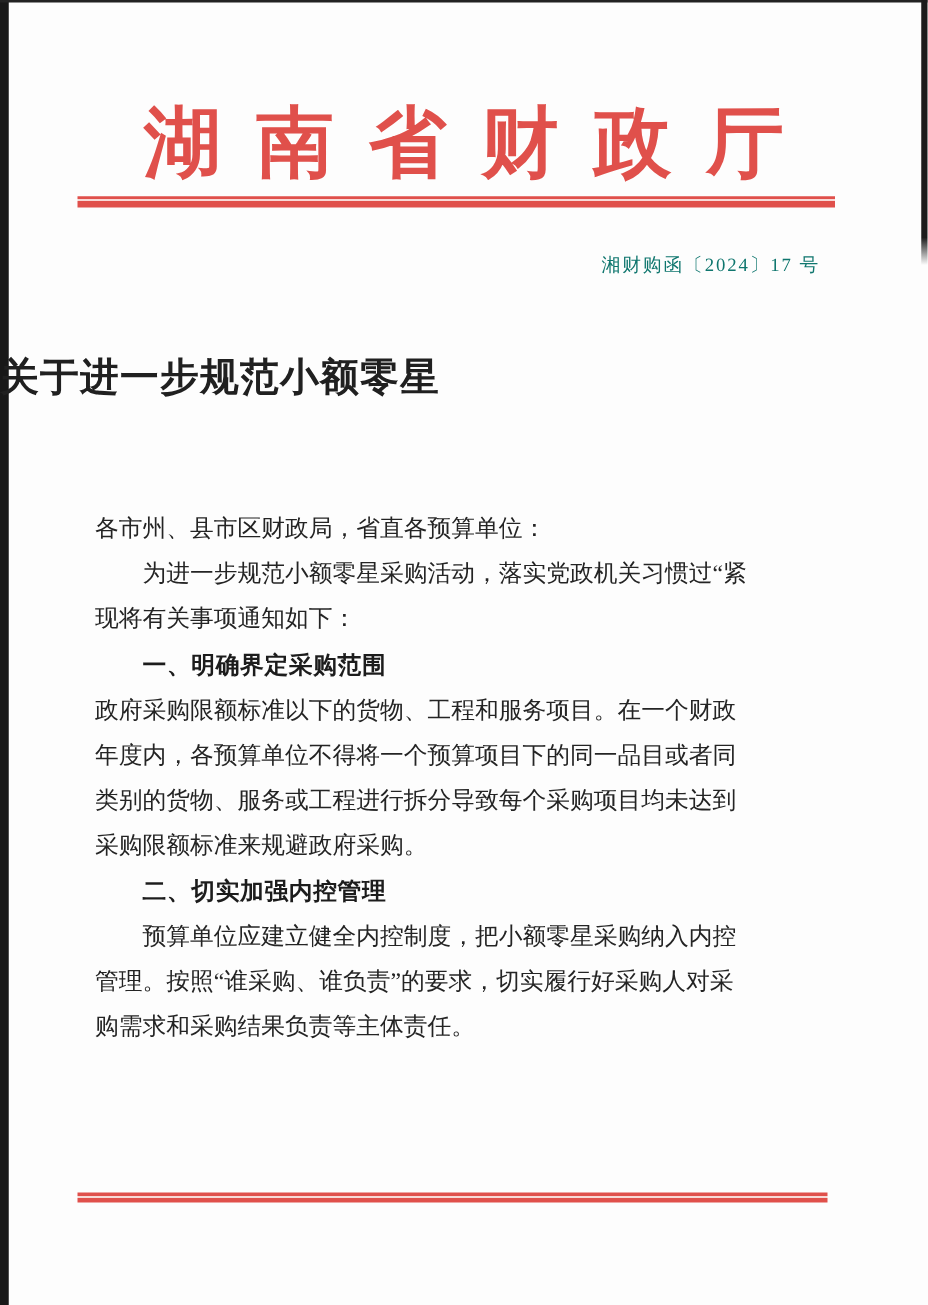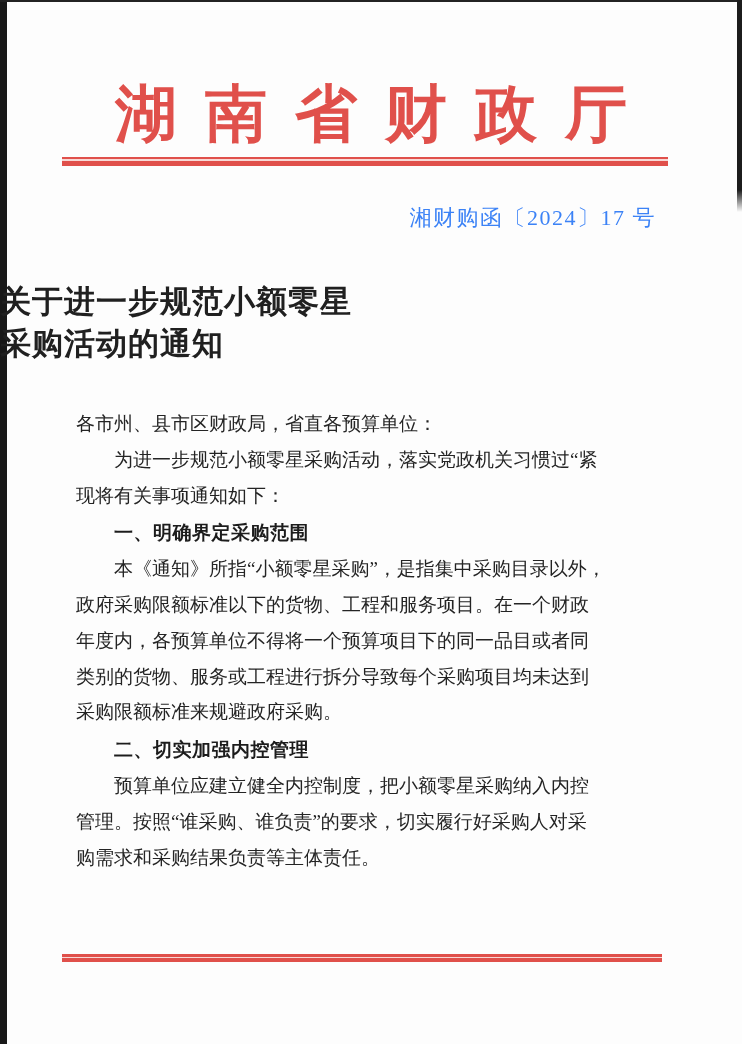--- a/index.html
+++ b/index.html
@@ -37,21 +37,21 @@
   .red-rule.header { top: 157px; }
   .red-rule.footer { top: 954px; width: 600px; height: 8px;
     background: linear-gradient(to bottom,
       var(--accent) 0, var(--accent) 3px,
       #f8d9d6 3px, #f8d9d6 4.5px,
       var(--accent) 4.5px, var(--accent) 100%);
   }
 
   .doc-number {
     position: absolute; top: 203px; right: 86px;
-    font-size: 22px; letter-spacing: 1.5px; color: #3b82f6;
+    font-size: 15px; letter-spacing: 1.5px; color: #0f766e;
     white-space: nowrap;
     font-family: Liberation Serif, serif;
   }
 
   .doc-title {
     position: absolute; top: 281px; left: 0; width: 100%;
     text-align: left; color: #202020;
     font-size: 31px; font-weight: 700; line-height: 42px;
     letter-spacing: 1px;
   }
@@ -77,29 +77,27 @@
   <div class="edge-right"></div>
 
   <div class="org-name">湖南省财政厅</div>
 
   <div class="red-rule header"></div>
 
   <div class="doc-number">湘财购函〔2024〕17 号</div>
 
   <div class="doc-title">
     <div>关于进一步规范小额零星</div>
-    <div>采购活动的通知</div>
   </div>
 
   <div class="doc-body">
       <div class="line">各市州、县市区财政局，省直各预算单位：</div>
       <div class="line indent">为进一步规范小额零星采购活动，落实党政机关习惯过“紧</div>
       <div class="line">现将有关事项通知如下：</div>
       <div class="line heading indent">一、明确界定采购范围</div>
-      <div class="line indent">本《通知》所指“小额零星采购”，是指集中采购目录以外，</div>
       <div class="line">政府采购限额标准以下的货物、工程和服务项目。在一个财政</div>
       <div class="line">年度内，各预算单位不得将一个预算项目下的同一品目或者同</div>
       <div class="line">类别的货物、服务或工程进行拆分导致每个采购项目均未达到</div>
       <div class="line">采购限额标准来规避政府采购。</div>
       <div class="line heading indent">二、切实加强内控管理</div>
       <div class="line indent">预算单位应建立健全内控制度，把小额零星采购纳入内控</div>
       <div class="line">管理。按照“谁采购、谁负责”的要求，切实履行好采购人对采</div>
       <div class="line">购需求和采购结果负责等主体责任。</div>
     </div>
 

